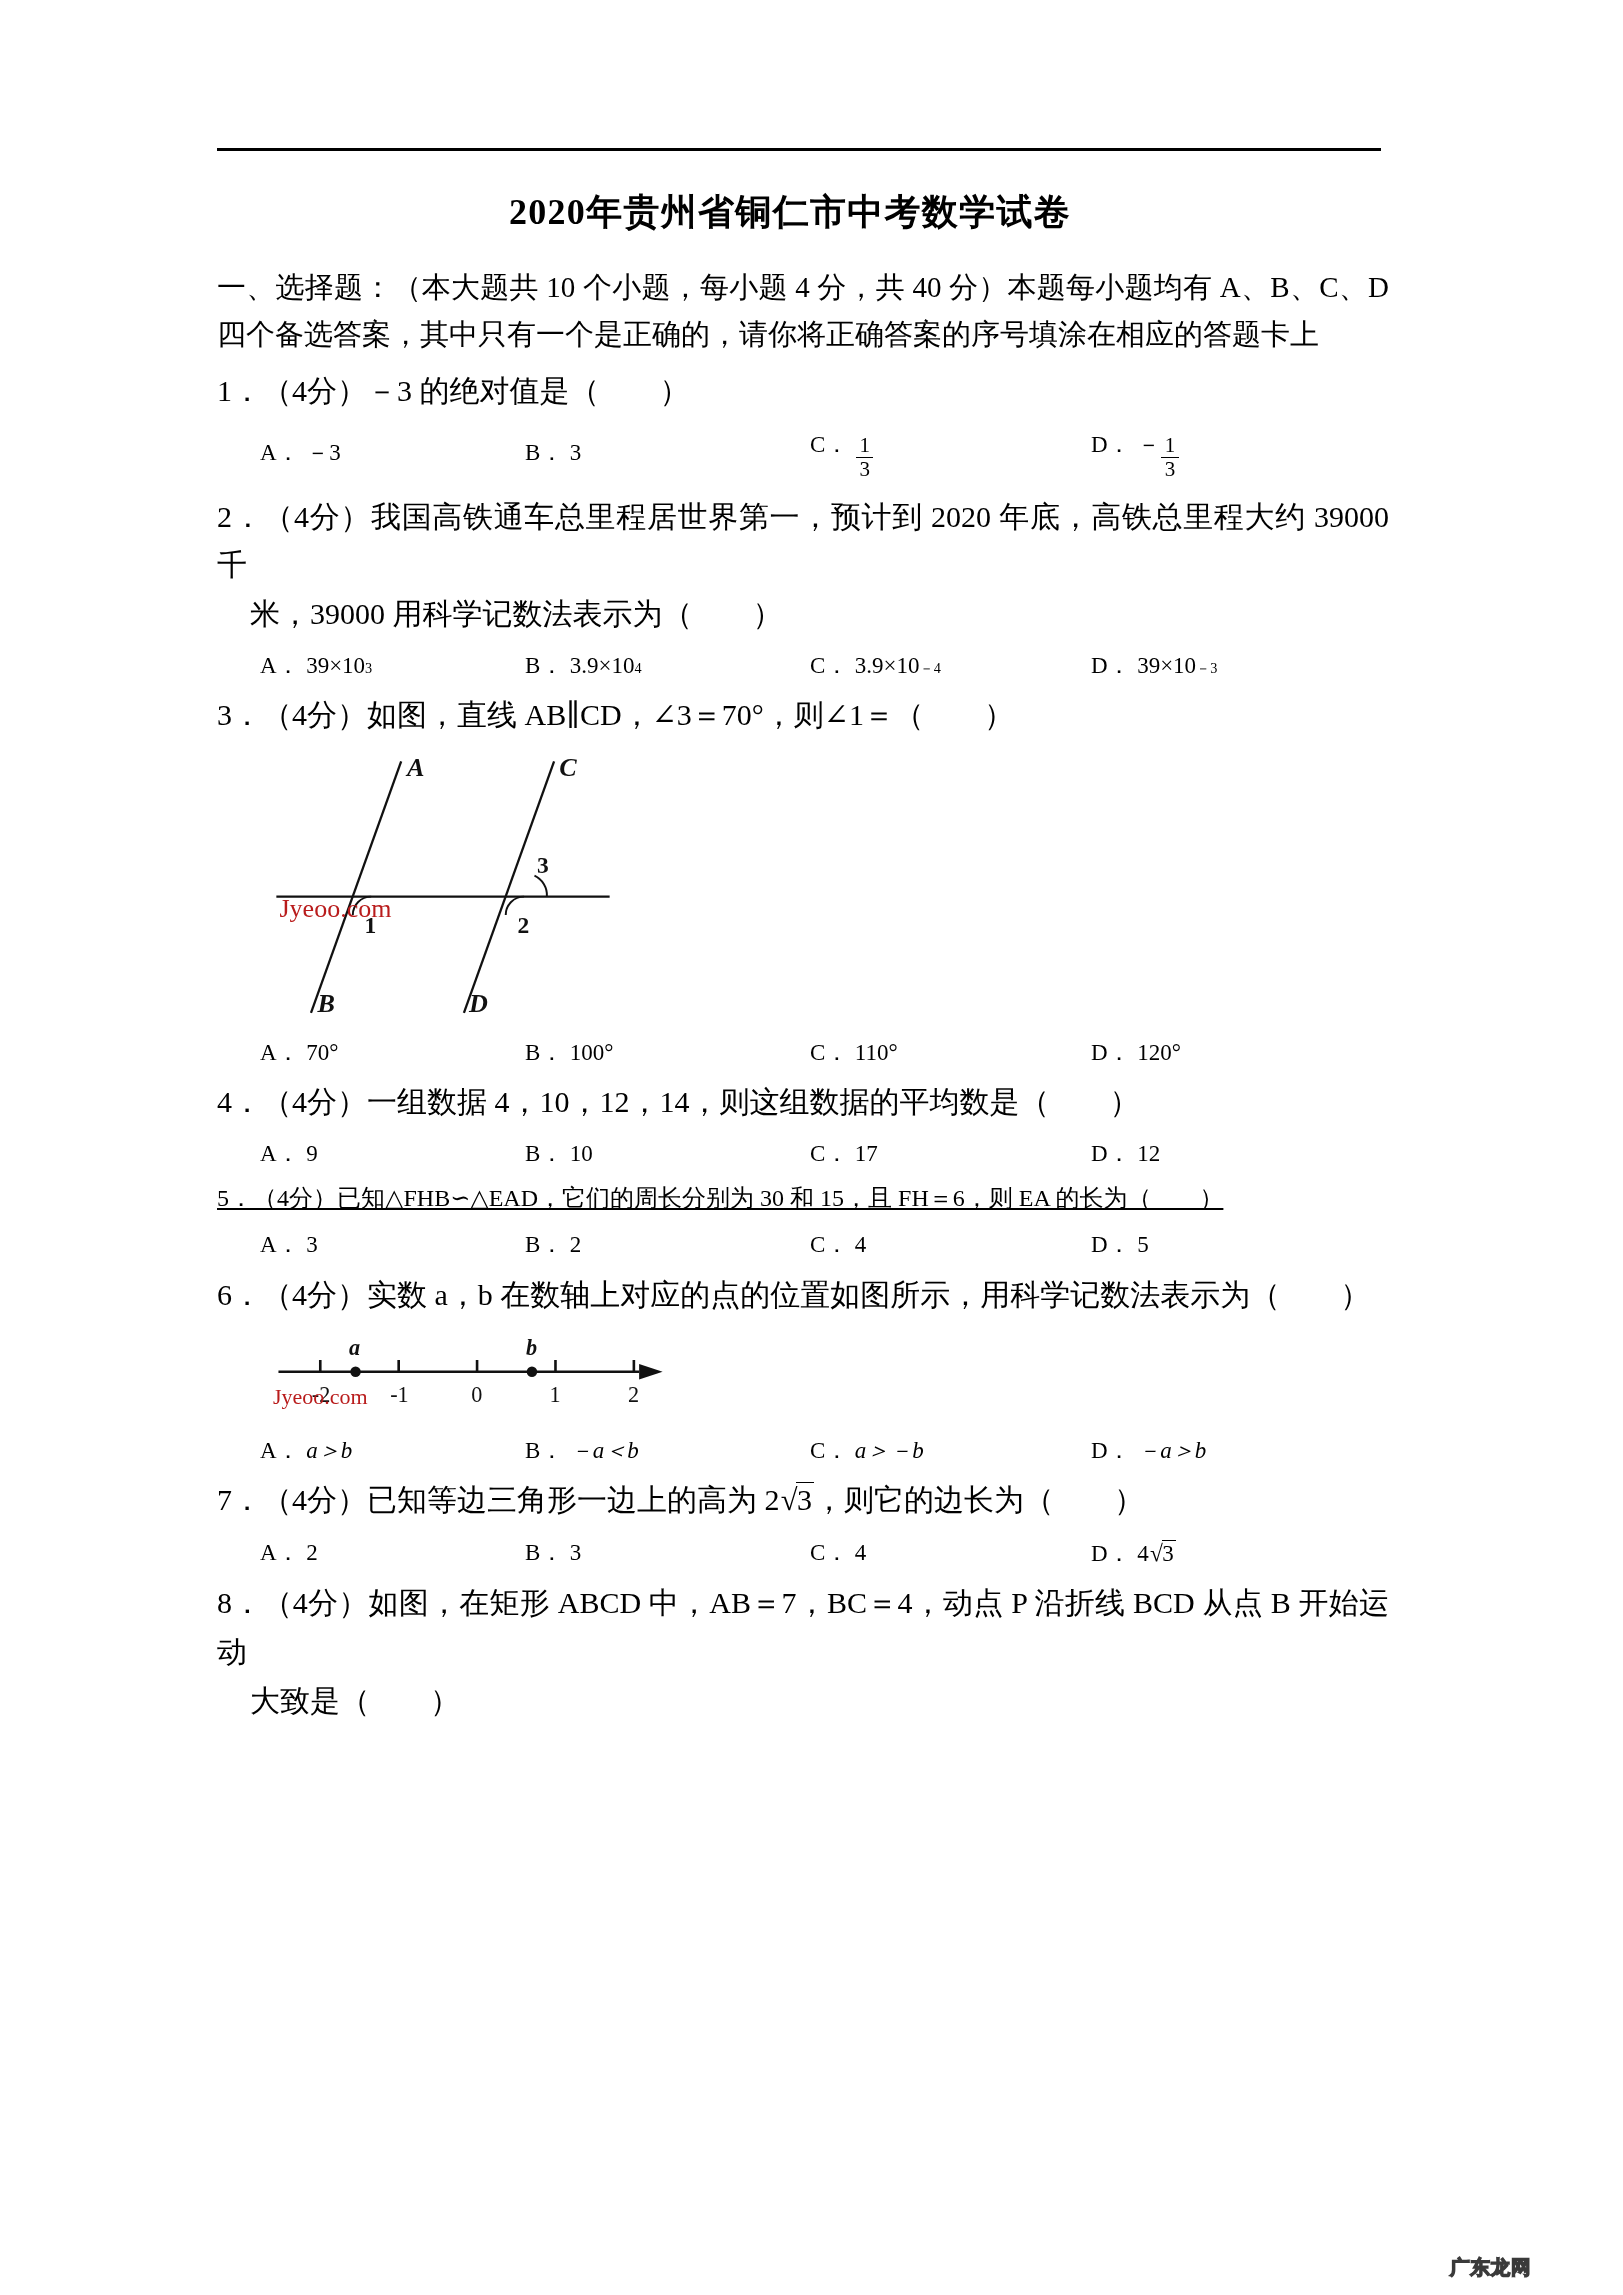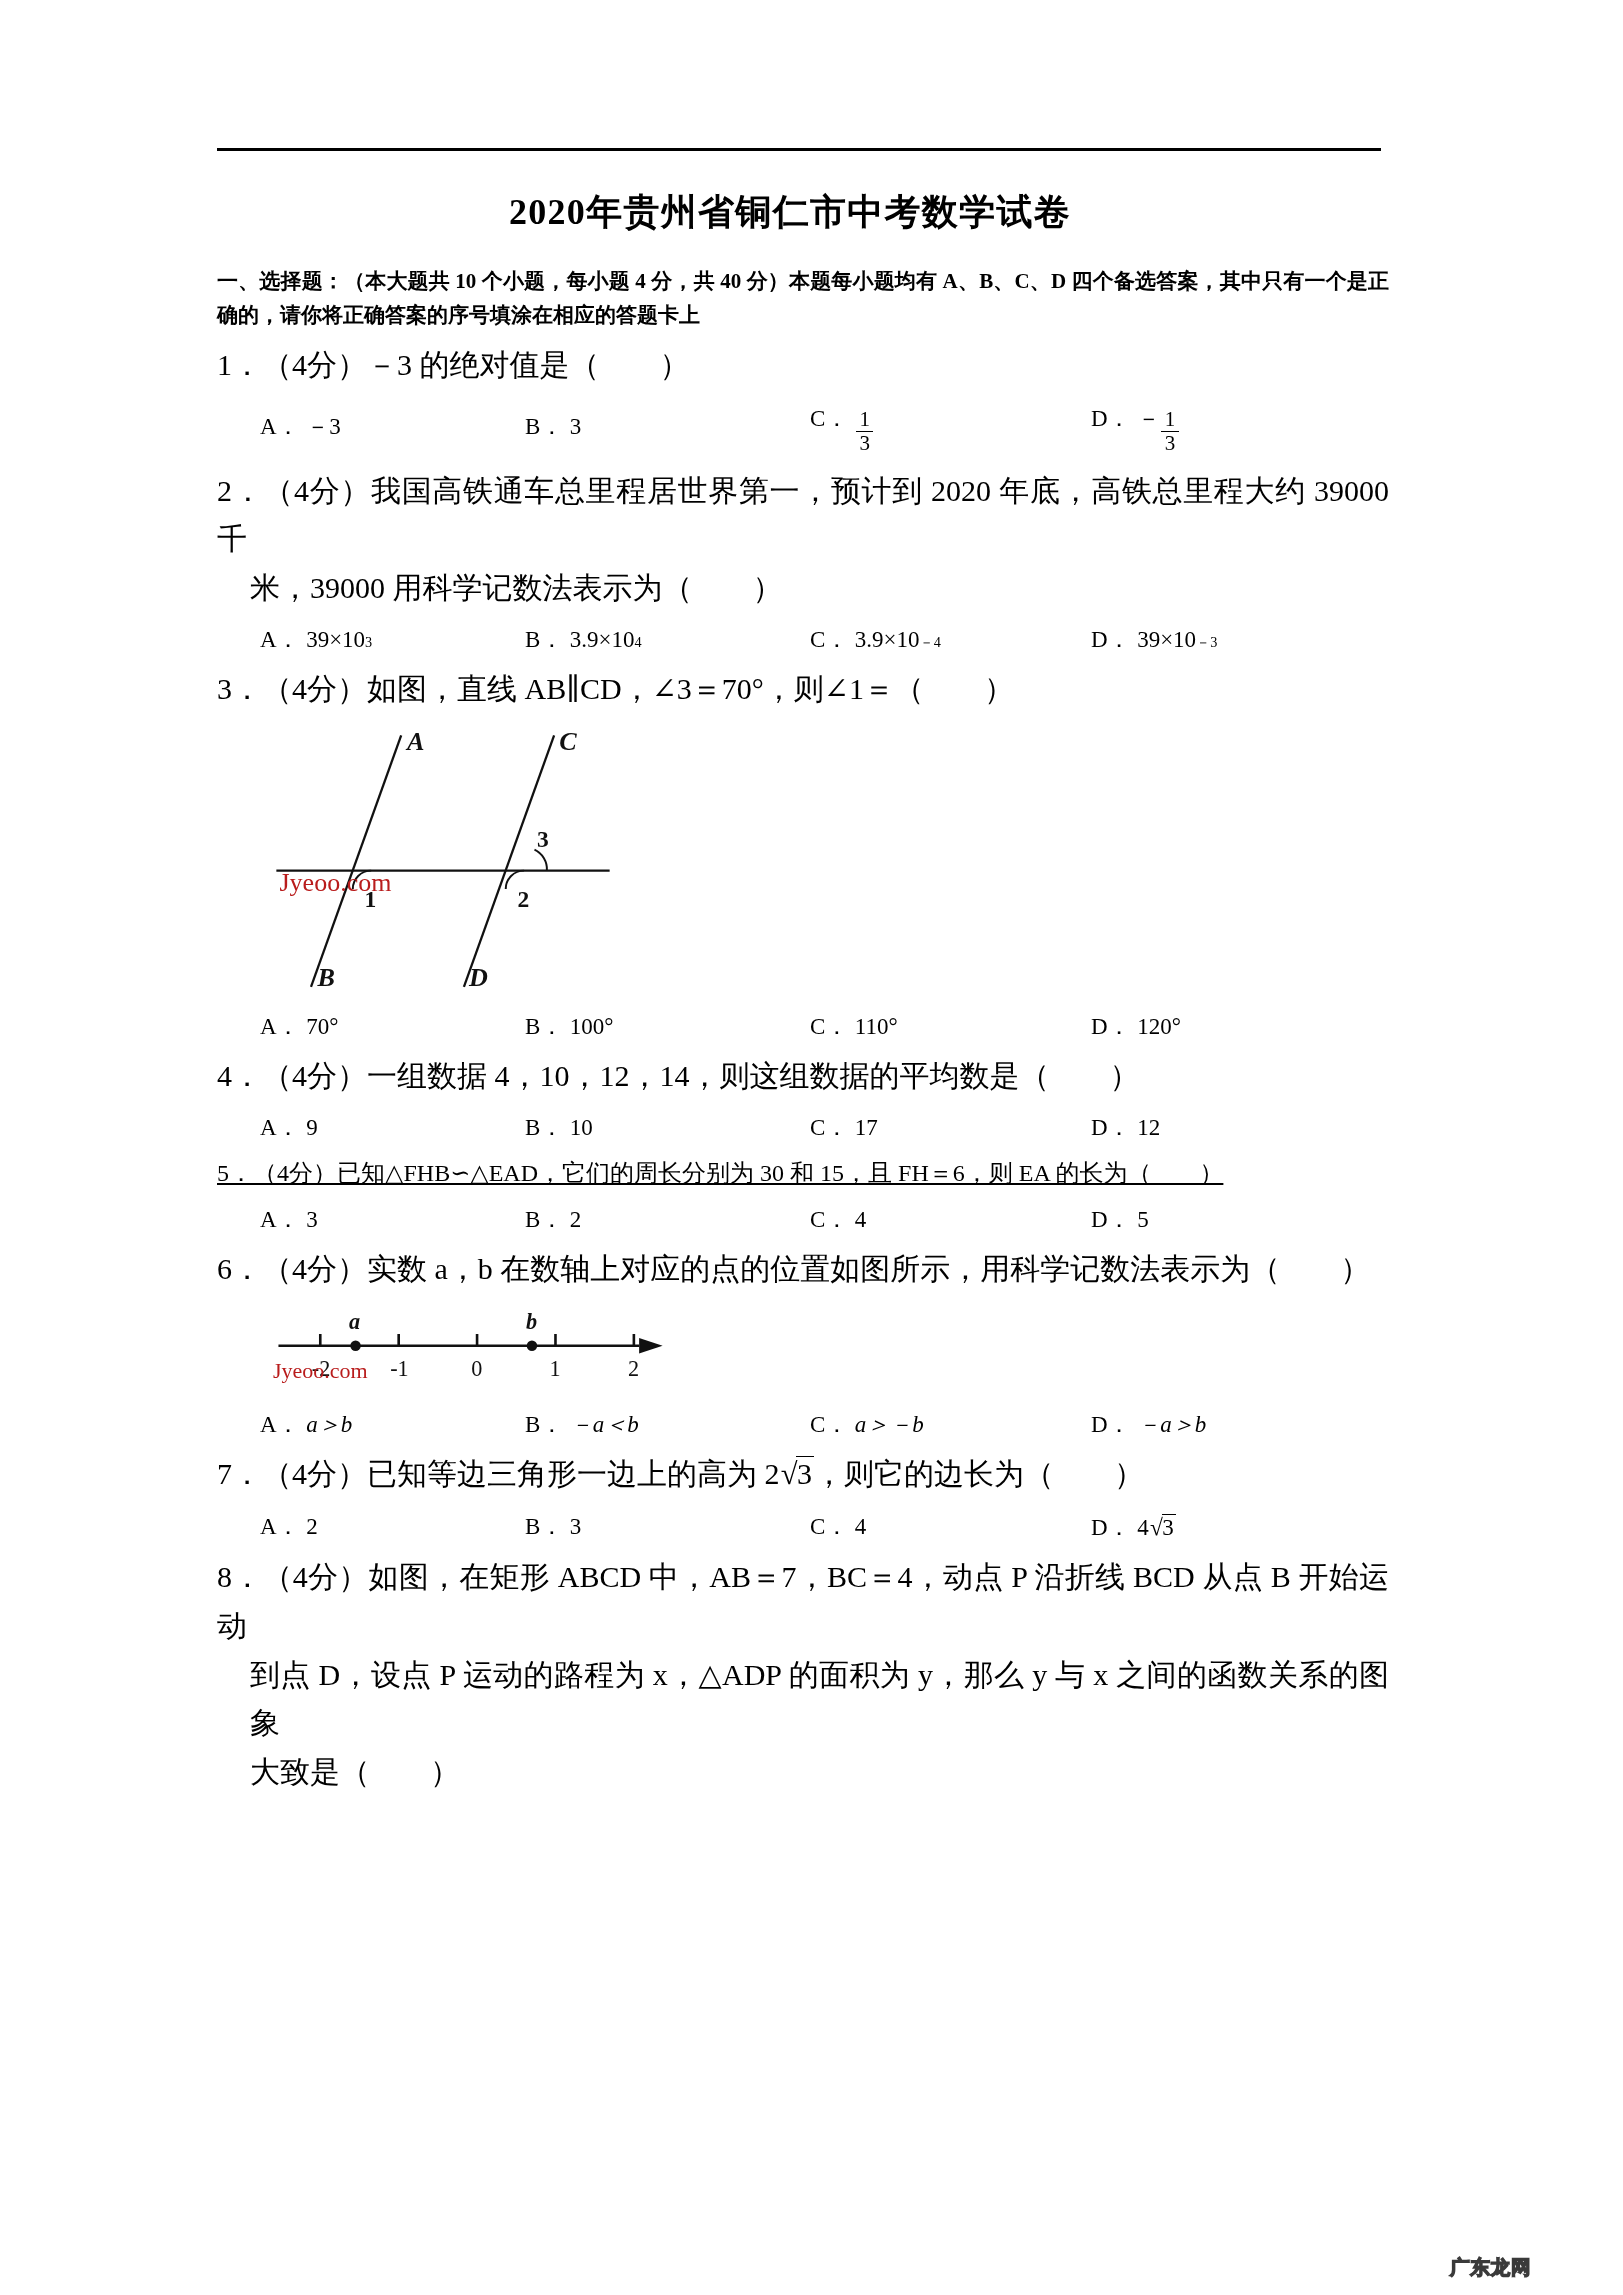--- a/index.html
+++ b/index.html
@@ -48,22 +48,22 @@
     font-size: 36px;
     letter-spacing: 1.3px;
     text-align: center;
     margin: 0 0 29px 0;
     line-height: 1.25;
     padding-right: 26px;
   }
 
   
   .section-head {
-    font-weight: bold;
-    font-size: 21px;
+    font-weight: normal;
+    font-size: 29px;
     line-height: 1.62;
     margin: 0 0 9.2px 0;
     text-align: justify;
   }
 
   
   .q {
     margin: 0 0 3.9px 0;
   }
   .q-stem {
@@ -419,21 +419,20 @@
           <span class="opt-label">D．</span>
           <span>4</span>
             <span class="rad"><span class="radsym">√</span><span class="radicand">3</span></span>
         </div>
       </div>
     </div>
 
     <div class="q">
       <p class="q-stem">
         <span>8</span><span>．</span><span>（4分）</span><span>如图，在矩形 ABCD 中，AB＝7，BC＝4，动点 P 沿折线 BCD 从点 B 开始运动</span>
-        <span class="cont">到点 D，设点 P 运动的路程为 x，△ADP 的面积为 y，那么 y 与 x 之间的函数关系的图象</span>
         <span class="cont">大致是（　　）</span>
       </p>
     </div>
 
   </div>
 
   <div class="watermark">广东龙网</div>
 
 </div>
 

